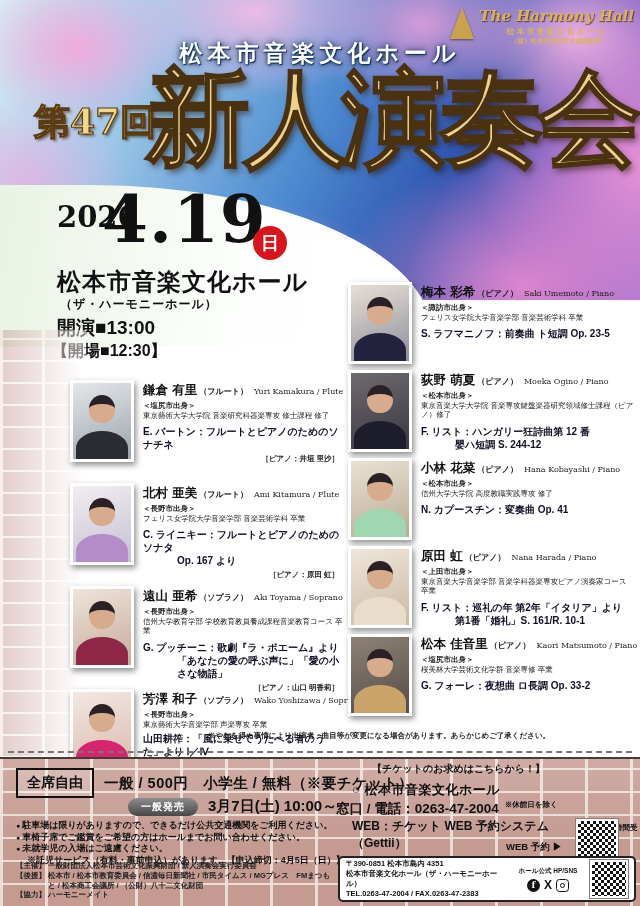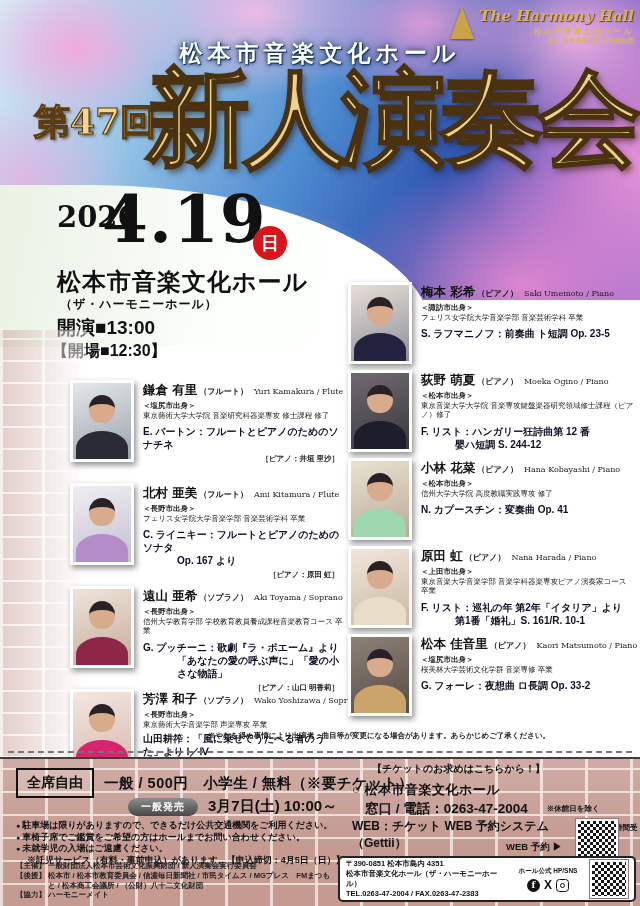--- a/index.html
+++ b/index.html
@@ -23,21 +23,21 @@
     text-shadow:0 1px 3px #123a5e,0 0 7px rgba(10,30,70,.9),1px 1px 0 #1c3c66;}
   .edition{position:absolute;left:34px;top:98px;font-family:"DejaVu Serif",serif;font-weight:700;
     font-size:36px;color:#f2d88e;-webkit-text-stroke:1.2px #5a3c10;
     text-shadow:2px 2px 3px rgba(55,30,5,.65);}
   .main-title{position:absolute;left:146px;top:58px;font-family:"DejaVu Serif",serif;font-weight:700;
     font-size:104px;line-height:1.15;letter-spacing:-6px;color:#eed28c;-webkit-text-stroke:2px #4a3210;
     text-shadow:3px 4px 6px rgba(40,20,0,.55);white-space:nowrap;text-align:center;}
   .logo{position:absolute;right:6px;top:7px;display:flex;gap:5px;align-items:flex-start;}
   .logo-tri{width:0;height:0;border-left:12px solid transparent;border-right:12px solid transparent;
     border-bottom:32px solid #c9a24a;filter:drop-shadow(0 1px 1px rgba(0,0,0,.5));}
-  .logo-txt{text-align:right;color:#d9b25e;}
+  .logo-txt{text-align:center;color:#d9b25e;}
   .logo-script{font-family:"DejaVu Serif",serif;font-style:italic;font-weight:700;font-size:15px;
     text-shadow:1px 1px 1px rgba(60,30,0,.7);white-space:nowrap;}
   .logo-l1{font-size:8px;font-weight:700;letter-spacing:2px;margin-top:1px;}
   .logo-l2{font-size:6.5px;font-weight:700;}
 
   
   .date-sweep{position:absolute;left:0;top:185px;width:432px;height:162px;
     background:linear-gradient(100deg,#e9f2e3 0%,#fdfffd 55%,#fff 100%);
     border-top-right-radius:340px 150px;}
 
@@ -128,21 +128,21 @@
   .note-line::before{content:"● ";font-size:7px;}
   .note-sub{margin-left:11px;}
   .credits{position:absolute;left:16px;top:102px;width:318px;font-size:7.5px;font-weight:700;
     line-height:1.3;color:#222;}
   .credit-row{display:flex;}
   .credit-label{flex:0 0 32px;}
   .credit-text{flex:1;}
 
   .buy{position:absolute;left:372px;top:3px;font-weight:800;font-size:10px;}
   .hall-line{position:absolute;left:352px;top:22px;font-weight:800;font-size:13px;letter-spacing:.5px;}
-  .counter-row{position:absolute;left:365px;top:41px;display:flex;align-items:center;gap:19px;}
+  .counter-row{position:absolute;left:336px;top:41px;display:flex;align-items:flex-start;gap:6px;}
   .counter-big{font-weight:800;font-size:13.5px;}
   .tiny-note{font-weight:700;font-size:7.5px;}
   .web-row{position:absolute;left:352px;top:59px;display:flex;align-items:baseline;gap:23px;}
   .web-big{font-weight:800;font-size:12px;}
   .web-reserve{position:absolute;left:506px;top:82px;font-weight:700;font-size:9.5px;}
   .qr{background-image:conic-gradient(#151515 25%,#fff 0 50%,#151515 0 75%,#fff 0);
     background-size:6px 6px;border:2px solid #fff;box-shadow:0 0 0 1px #8a7c76;box-sizing:border-box;}
   .qr-top{position:absolute;left:576px;top:60px;width:42px;height:42px;}
   .contact-box{position:absolute;left:338px;top:97px;width:298px;height:46px;background:#fff;
     border:2px solid #222;border-radius:5px;box-sizing:border-box;display:flex;align-items:center;

